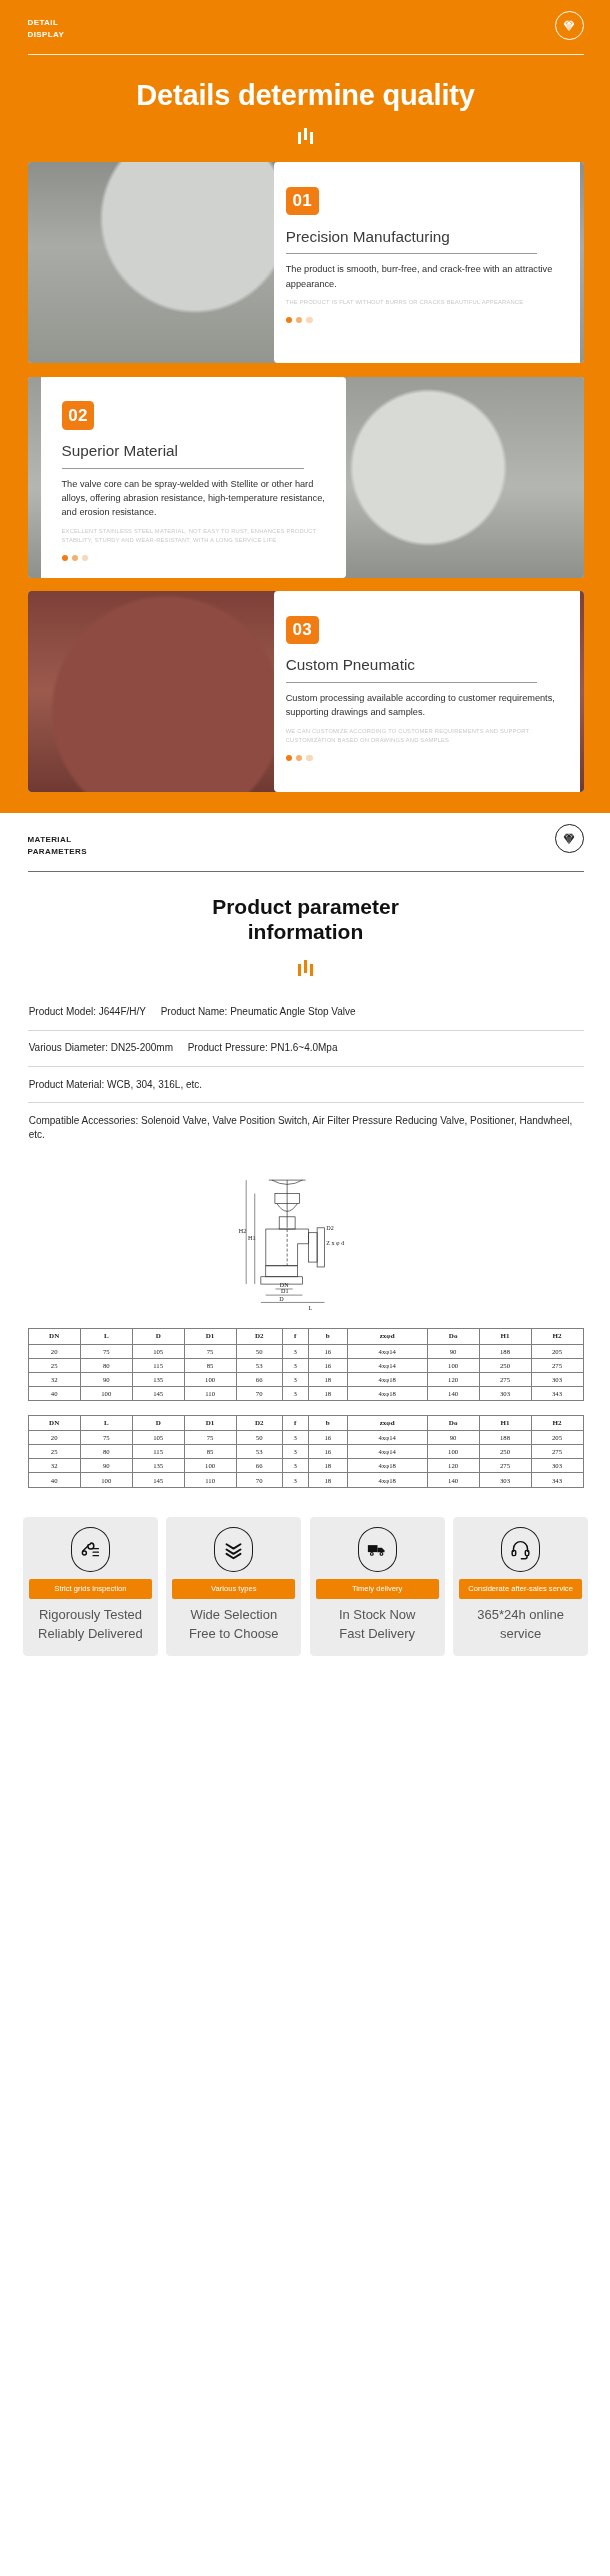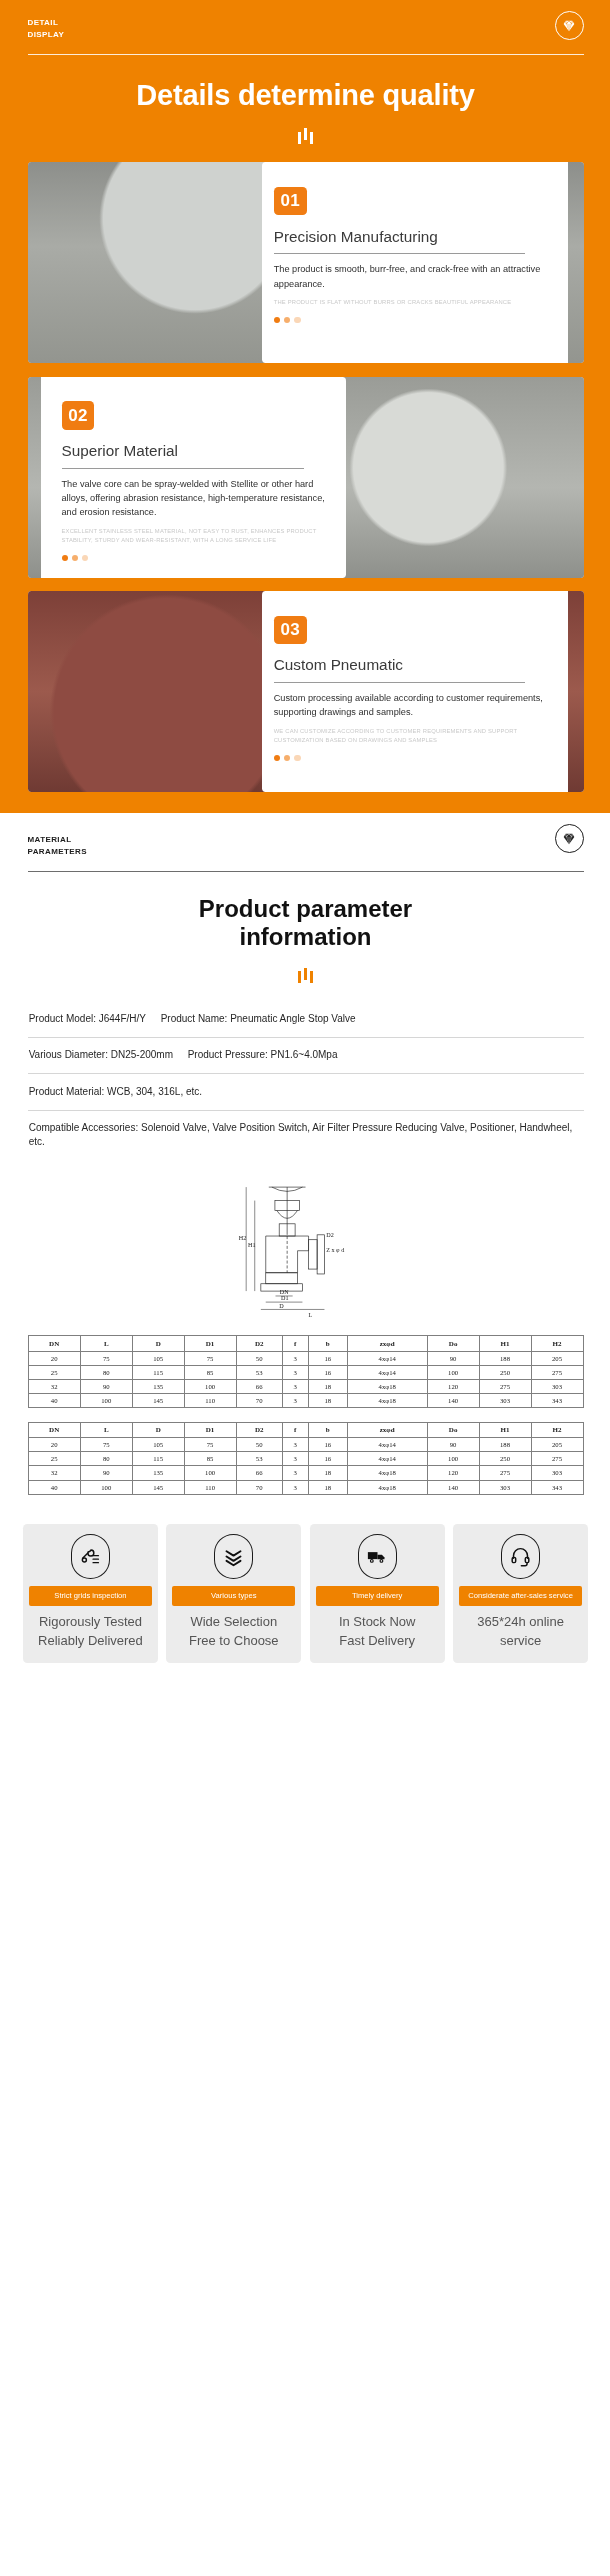--- a/index.html
+++ b/index.html
@@ -48,21 +48,21 @@
   .card {
     position:relative; height:201px;
     border-radius:3.7px; overflow:hidden;
     background:#d9d9d9;
   }
   .card .photo { position:absolute; inset:0; }
   .panel {
     position:absolute; top:0; bottom:0; width:55%;
     background:#ffffff; padding:24.4px 21px 0 21px;
   }
-  .panel.right { right:16px; border-radius:3.7px 0 0 3.7px;padding-left:12px; }
+  .panel.right { right:4px; border-radius:3.7px 0 0 3.7px;padding-left:12px; }
   .panel.left  { left:0;  border-radius:0 3.7px 3.7px 0;margin-left:13px; }
 
   .num {
     display:inline-block; background:#f07c12; color:#ffffff;
     font-size:17px; font-weight:bold; line-height:1;
     padding:5.5px 6.7px 6.1px 6.7px; border-radius:4.3px;
     letter-spacing:0.3px;
   }
   .c-title {
     font-size:15.3px; color:#3a3a3a; font-weight:normal;
@@ -97,21 +97,21 @@
   .param-section { background:#ffffff; padding:0 0 18.3px 0; }
   .sec-head.dark { padding-top:21px; }
   .sec-head.dark .kicker { color:#1d1d1d; }
   .sec-head.dark .rule { background:#6d6d6d; height:1.2px; }
   .badge-circle.dark { border-color:#1d1d1d; }
   .badge-circle.dark svg path,
   .badge-circle.dark svg polygon { fill:#262626; }
 
   .param-title {
     text-align:center; color:#111111;
-    font-size:24px; font-weight:bold;
+    font-size:21px; font-weight:bold;
     line-height:1.18; margin-top:23px;
   }
 
   .param-rows { padding:0 27.5px; margin-top:4.9px; }
   .prow {
     display:flex; justify-content:flex-start; align-items:flex-start;
     gap:14.7px; padding:10.4px 1.2px 10.4px 1.2px;
     border-bottom:1.2px solid #d6d6d6;
   }
   .prow:last-child { border-bottom:none; }

